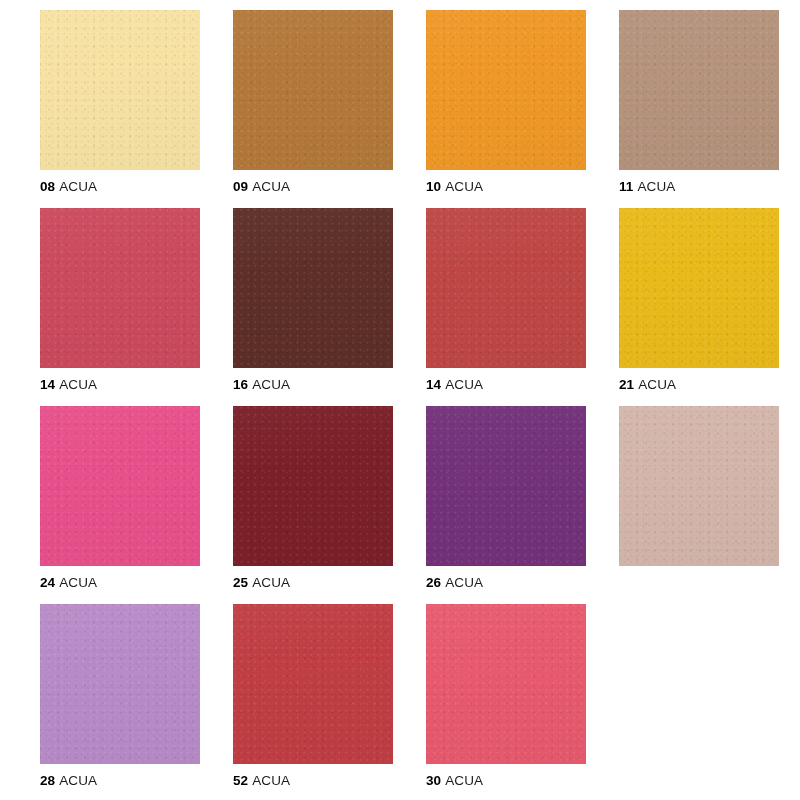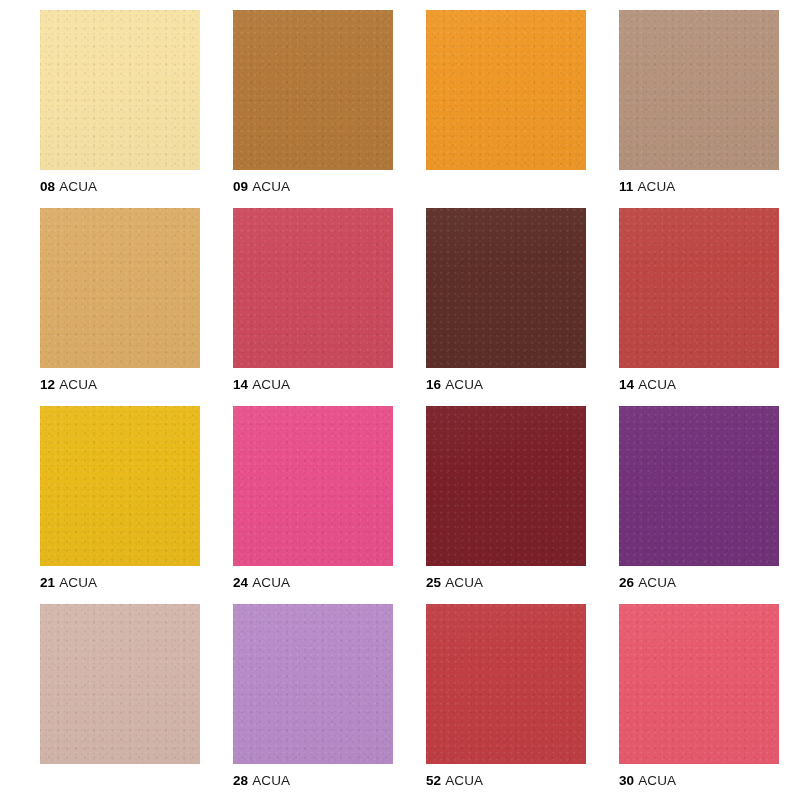--- a/index.html
+++ b/index.html
@@ -101,35 +101,32 @@
 
     <div class="swatch-cell">
       <div class="swatch-chip" style="background-color: rgb(179, 121, 58);"></div>
       <div class="swatch-label">
         <span class="swatch-code">09</span><span class="swatch-name">ACUA</span>
       </div>
     </div>
 
     <div class="swatch-cell">
       <div class="swatch-chip" style="background-color: rgb(239, 152, 39);"></div>
+      <div class="swatch-label">
+        <span class="swatch-code">10</span><span class="swatch-name">ACUA</span>
+      </div>
     </div>
 
     <div class="swatch-cell">
       <div class="swatch-chip" style="background-color: rgb(181, 147, 125);"></div>
       <div class="swatch-label">
         <span class="swatch-code">11</span><span class="swatch-name">ACUA</span>
       </div>
     </div>
 
-    <div class="swatch-cell">
-      <div class="swatch-chip" style="background-color: rgb(220, 173, 104);"></div>
-      <div class="swatch-label">
-        <span class="swatch-code">12</span><span class="swatch-name">ACUA</span>
-      </div>
-    </div>
 
     <div class="swatch-cell">
       <div class="swatch-chip" style="background-color: rgb(204, 74, 93);"></div>
       <div class="swatch-label">
         <span class="swatch-code">14</span><span class="swatch-name">ACUA</span>
       </div>
     </div>
 
     <div class="swatch-cell">
       <div class="swatch-chip" style="background-color: rgb(93, 47, 40);"></div>

